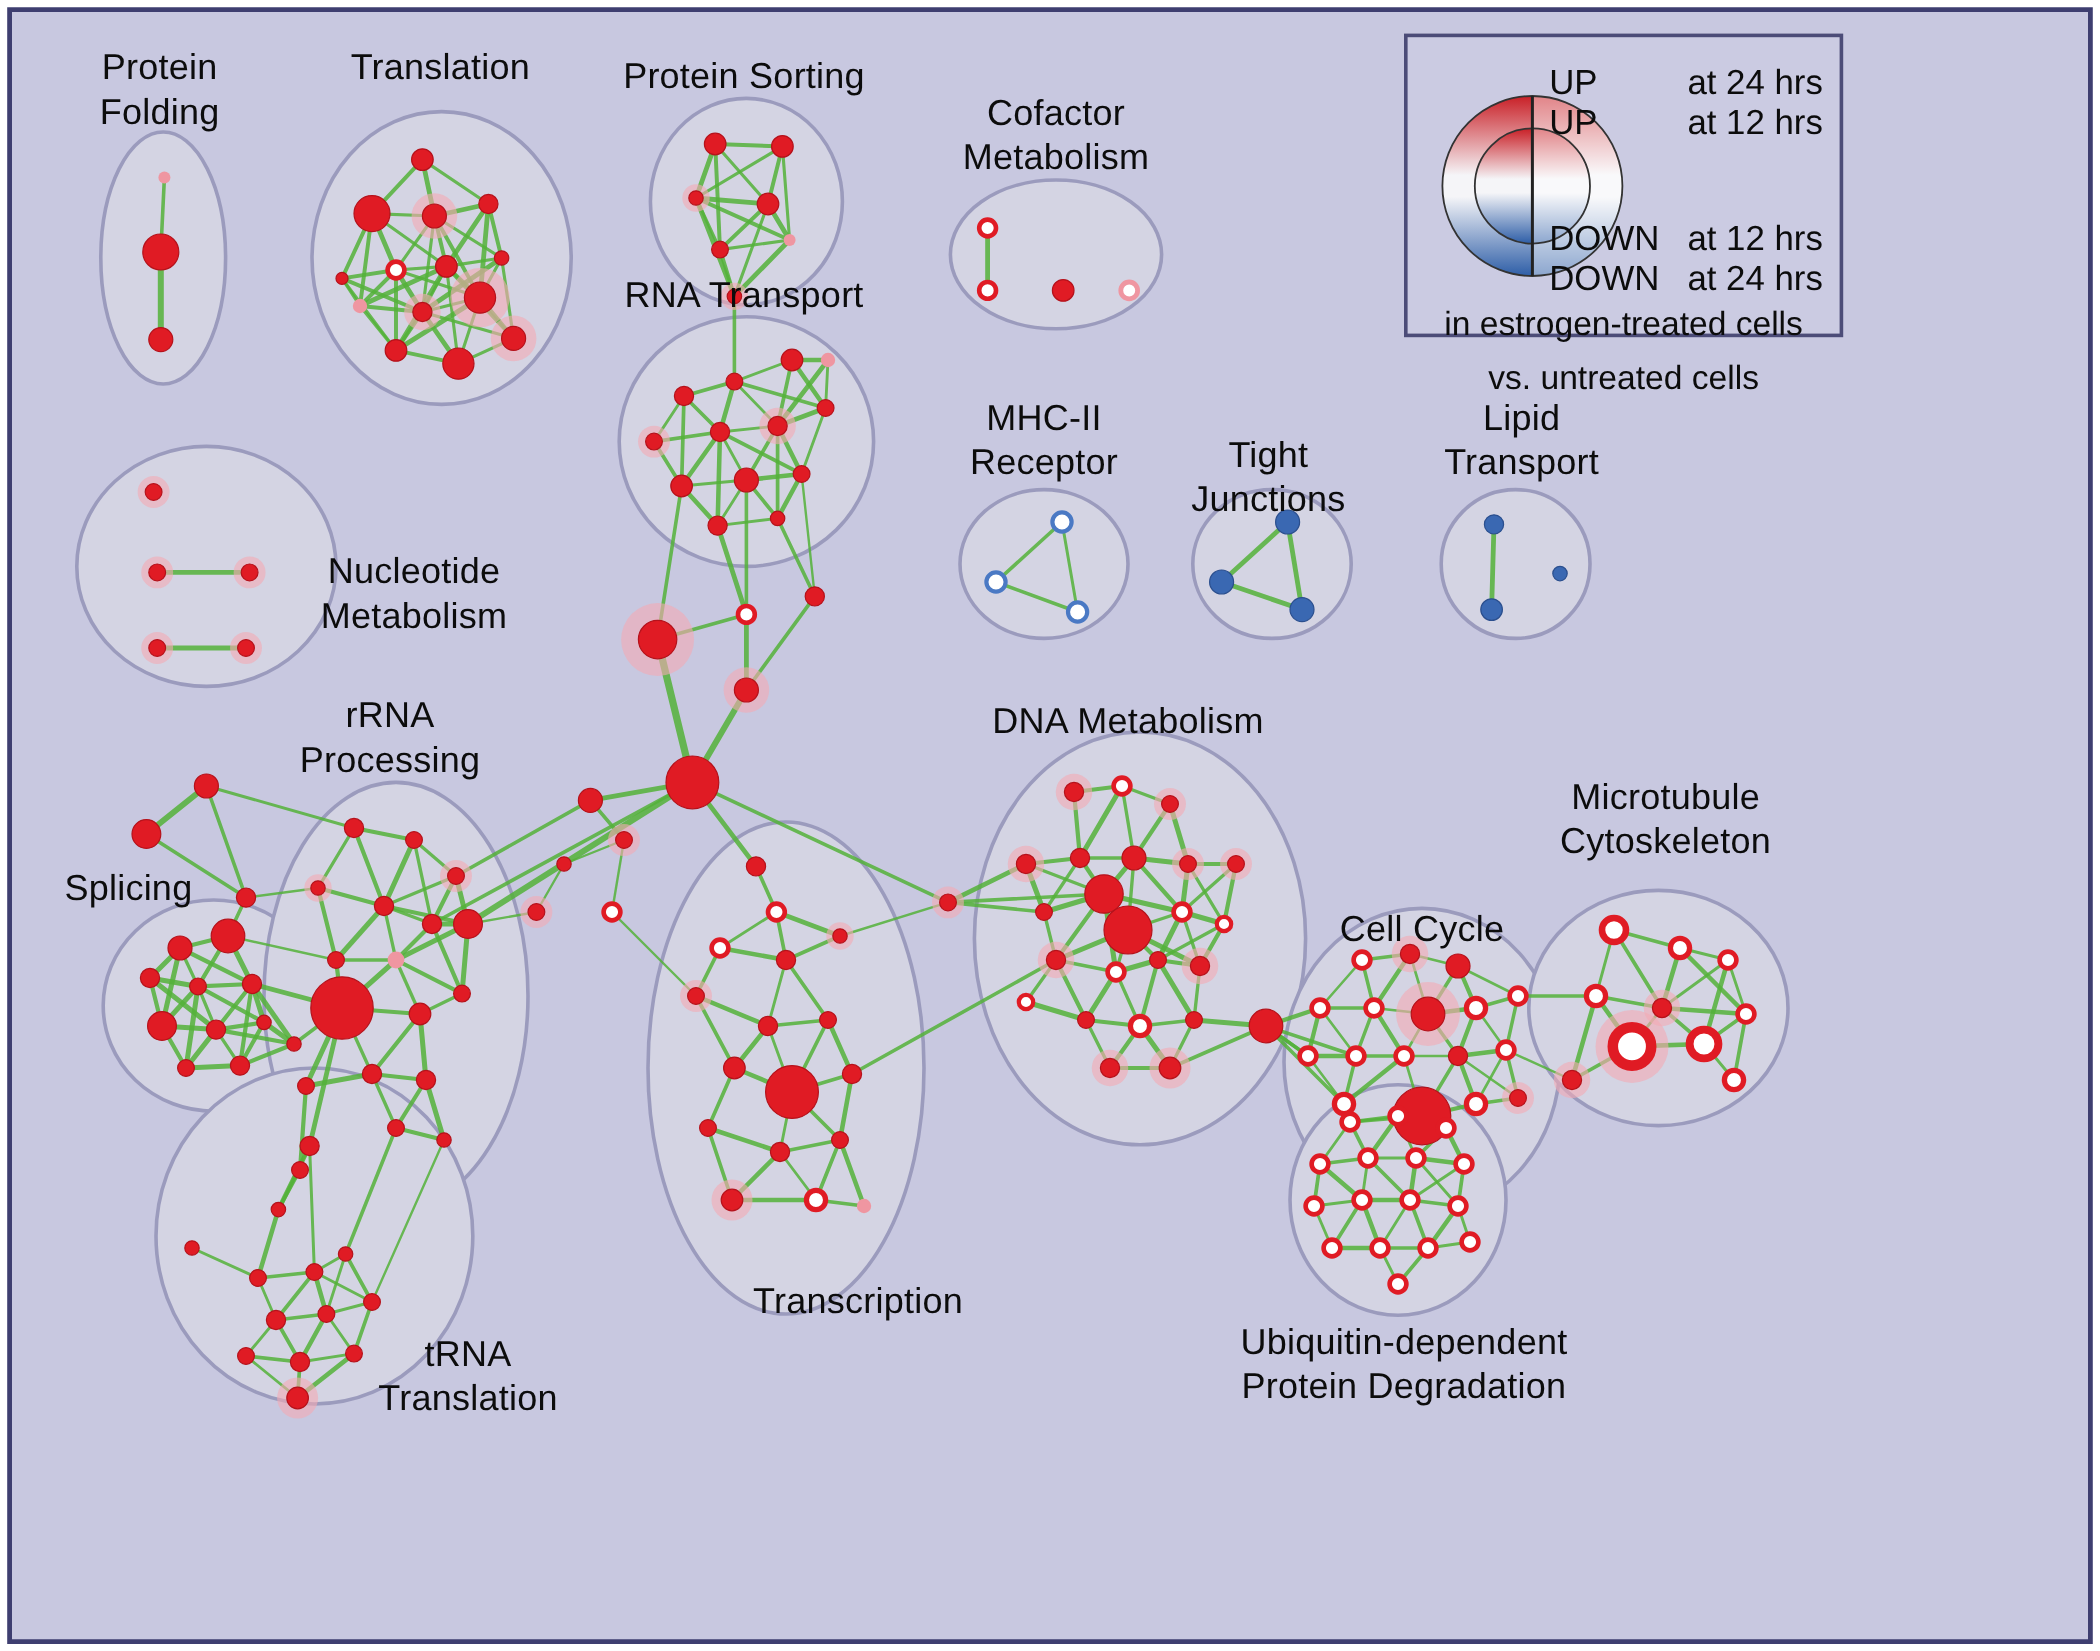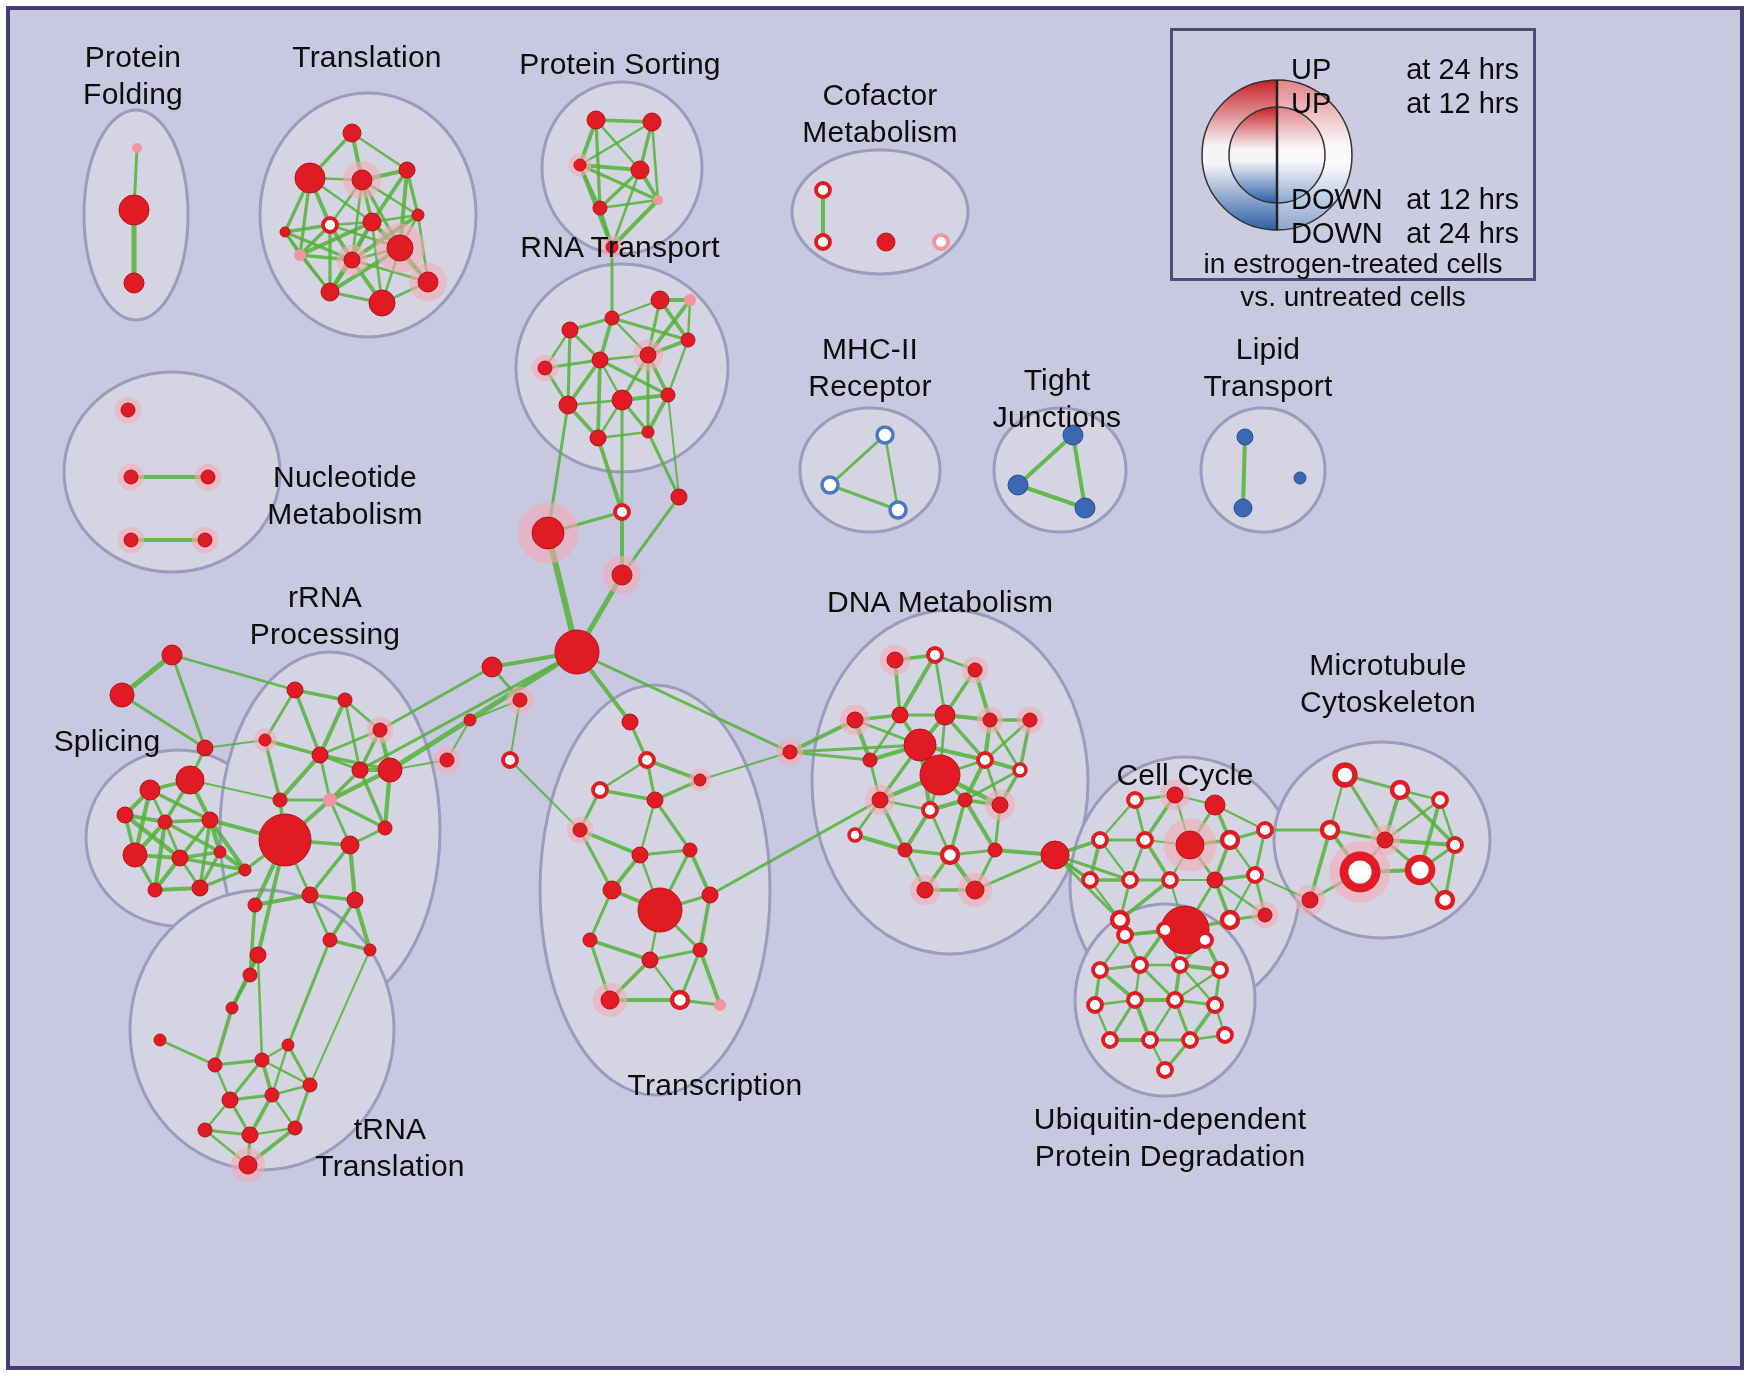--- a/index.html
+++ b/index.html
@@ -8,21 +8,21 @@
   svg.network{position:absolute;left:0;top:0;display:block;}
   .label-layer{position:absolute;left:0;top:0;width:100%;height:100%;pointer-events:none;}
   .cluster-label{position:absolute;transform:translateX(-50%);text-align:center;
                  font-size:30px;line-height:37px;color:#0c0c0c;white-space:pre-line;letter-spacing:.2px;}
   .legend-box{position:absolute;left:1170px;top:28px;width:366px;height:253px;
               border:3px solid #4c4c78;box-sizing:border-box;background:rgba(206,206,228,.5);}
   .legend-rings{position:absolute;left:-2px;top:18px;}
   .legend-row{position:absolute;left:118px;right:12px;font-size:29px;color:#0c0c0c;}
   .legend-row .time{position:absolute;right:2px;}
   .legend-caption{position:absolute;left:0;right:0;top:216px;text-align:center;
-                  font-size:28px;line-height:33px;white-space:pre-line;color:#0c0c0c;}
+                  font-size:28px;line-height:45px;white-space:pre-line;color:#0c0c0c;}
 </style>
 </head>
 <body>
 
 <div class="frame">
 
   <svg class="network" width="1750" height="1376" viewBox="0 0 1750 1376">
       <g>
         <ellipse cx="136" cy="215" rx="52" ry="105" fill="#d4d4e3" stroke="#9b9bbd" stroke-width="3"></ellipse>
         <ellipse cx="368" cy="215" rx="108" ry="122" fill="#d4d4e3" stroke="#9b9bbd" stroke-width="3"></ellipse>

